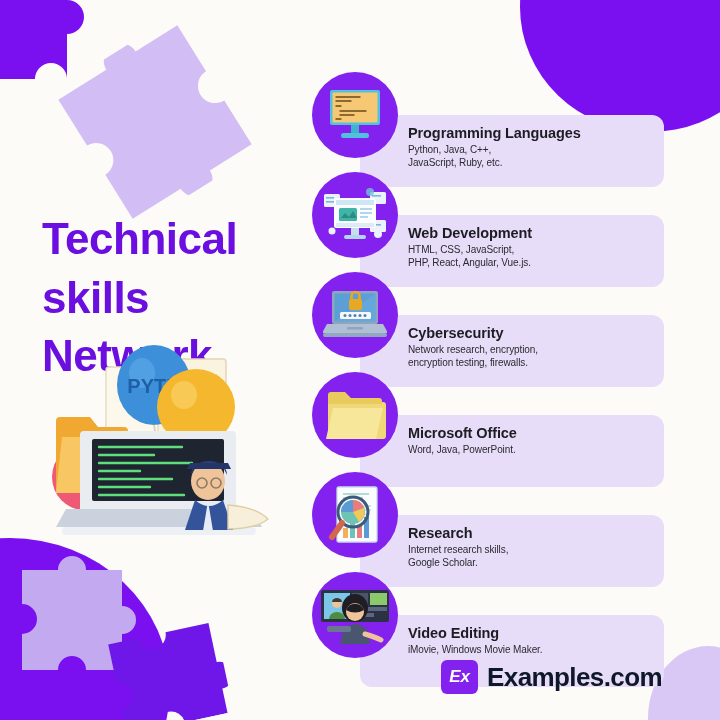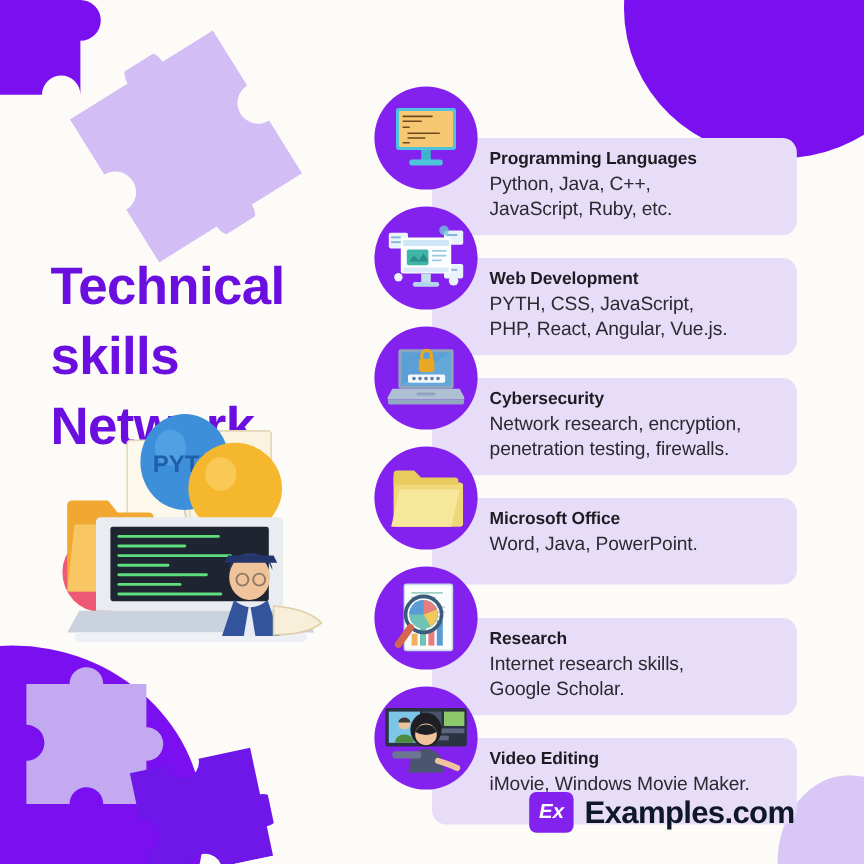--- a/index.html
+++ b/index.html
@@ -52,21 +52,21 @@
     width:304px; min-height:72px;
     background:#E8DDF8; border-radius:12px;
     padding:9px 14px 10px 48px;
     margin-top:37px;
   }
   .skill-title {
     font-size:14.5px; font-weight:bold; color:#1C1C22;
     letter-spacing:-0.1px; line-height:1.25;
   }
   .skill-desc {
-    font-size:16px; color:#2A2A30; line-height:1.33;
+    font-size:10px; color:#2A2A30; line-height:1.33;
     letter-spacing:-0.1px; margin-top:1px;
   }
   .skill-desc span { display:block; }
   .icon-badge {
     position:absolute; left:0; top:0;
     width:86px; height:86px; border-radius:50%;
     background:#8322EE;
     display:flex; align-items:center; justify-content:center;
     overflow:hidden;
   }
@@ -224,21 +224,21 @@
           <rect x="27" y="39" width="8" height="9" fill="#3FB2CE"></rect>
           <rect x="17" y="47" width="28" height="5" rx="2.5" fill="#4FC3DC"></rect>
         </svg>
       </div>
     </div>
 
     <div class="skill-row">
       <div class="skill-card">
         <div class="skill-title">Web Development</div>
         <div class="skill-desc">
-          <span> PYTH, CSS, JavaScript,</span>
+          <span> HTML, CSS, JavaScript,</span>
           <span>PHP, React, Angular, Vue.js.</span>
         </div>
       </div>
       <div class="icon-badge">
         <svg width="66" height="58" viewBox="0 0 66 58">
           <rect x="2" y="8" width="16" height="13" rx="1.5" fill="#EAF3FB"></rect>
           <rect x="4" y="11" width="8" height="1.6" fill="#7FB6D8"></rect>
           <rect x="4" y="15" width="10" height="1.6" fill="#7FB6D8"></rect>
           <rect x="48" y="6" width="16" height="12" rx="1.5" fill="#EAF3FB"></rect>
           <rect x="50" y="9" width="9" height="1.6" fill="#7FB6D8"></rect>
@@ -261,21 +261,21 @@
           <circle cx="56" cy="48" r="4" fill="#EAF3FB"></circle>
         </svg>
       </div>
     </div>
 
     <div class="skill-row">
       <div class="skill-card">
         <div class="skill-title">Cybersecurity</div>
         <div class="skill-desc">
           <span>Network research, encryption,</span>
-          <span>penetration testing, firewalls.</span>
+          <span>encryption testing, firewalls.</span>
         </div>
       </div>
       <div class="icon-badge">
         <svg width="64" height="56" viewBox="0 0 64 56">
           <rect x="9" y="4" width="46" height="33" rx="2" fill="#8FA4BD"></rect>
           <rect x="11.5" y="6.5" width="41" height="28" rx="1" fill="#5C9FD6"></rect>
           <path d="M11.5,34.5 l41,-28 v28 z" fill="#6FB2E2" opacity="0.45"></path>
           <rect x="26" y="12" width="13" height="11" rx="2" fill="#E8A823"></rect>
           <path d="M28.5,12 v-3 a4,4 0 0 1 8,0 v3" fill="none" stroke="#E8A823" stroke-width="2.6"></path>
           <rect x="17" y="25" width="31" height="7" rx="1.5" fill="#F4F8FC"></rect>

